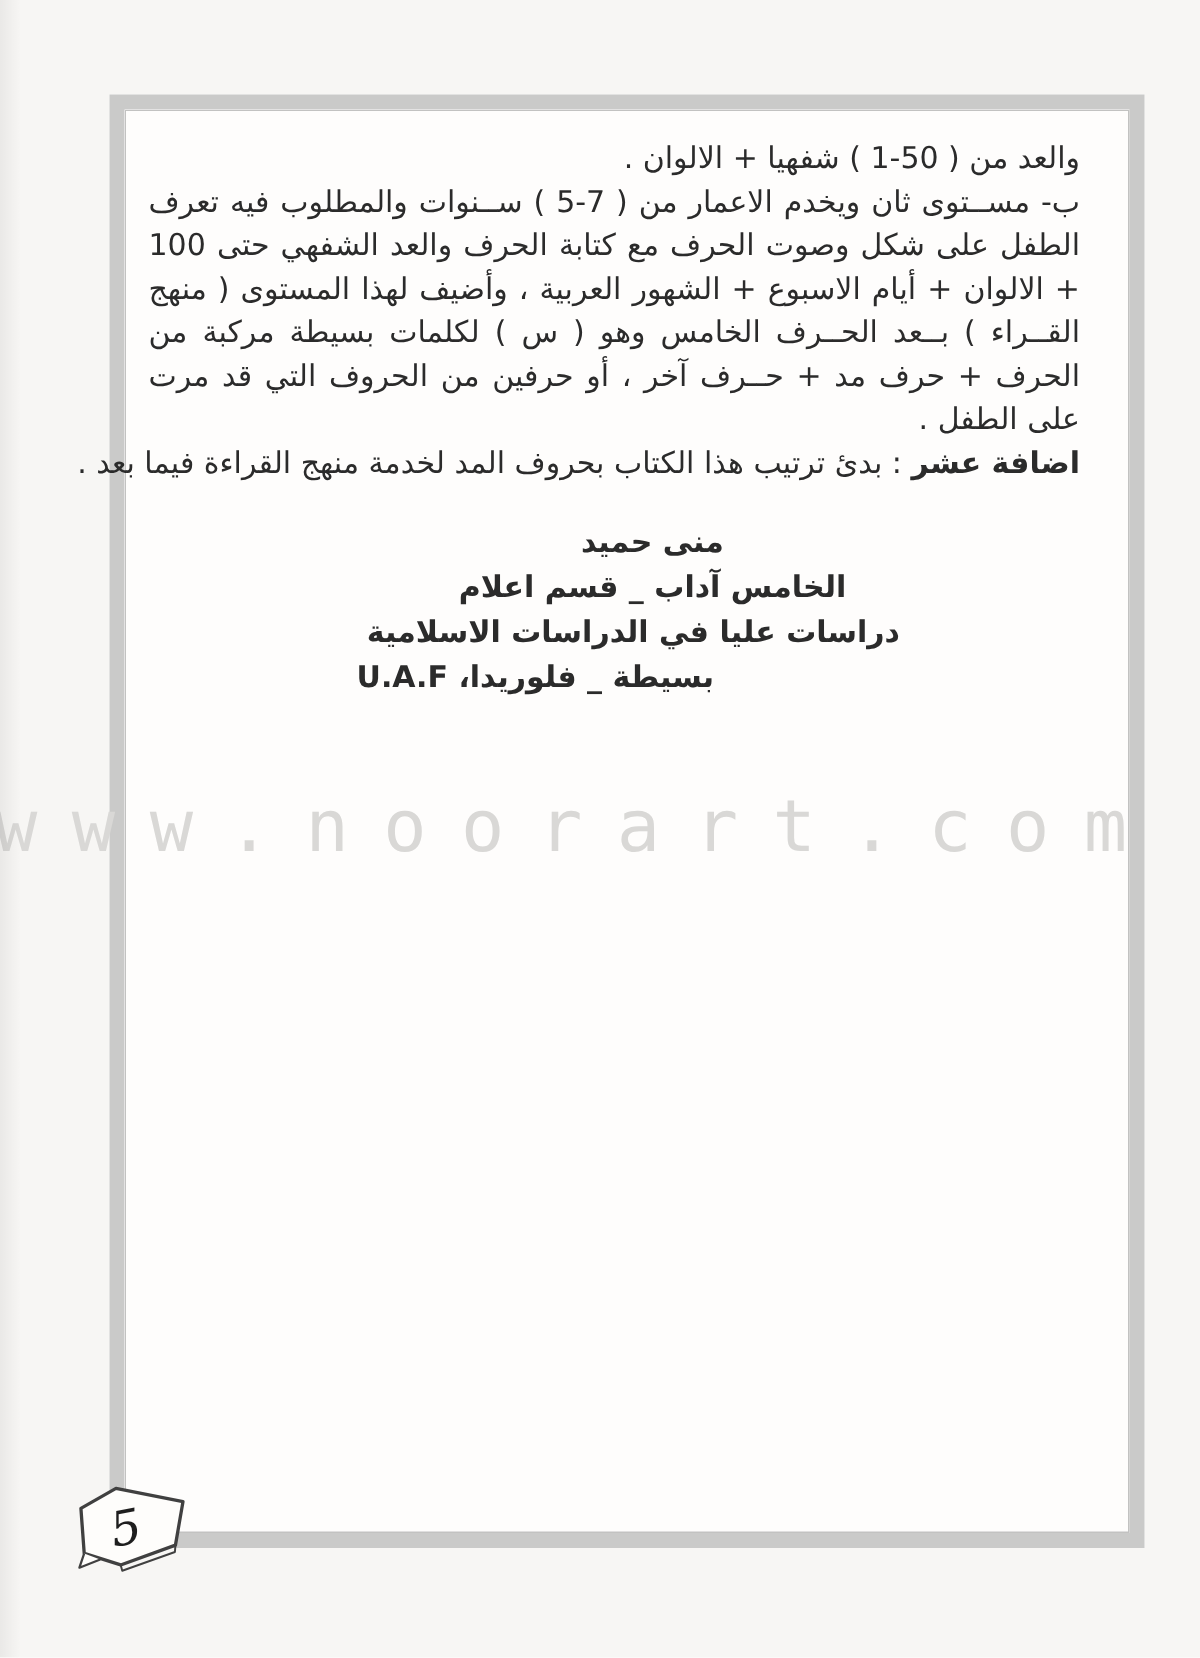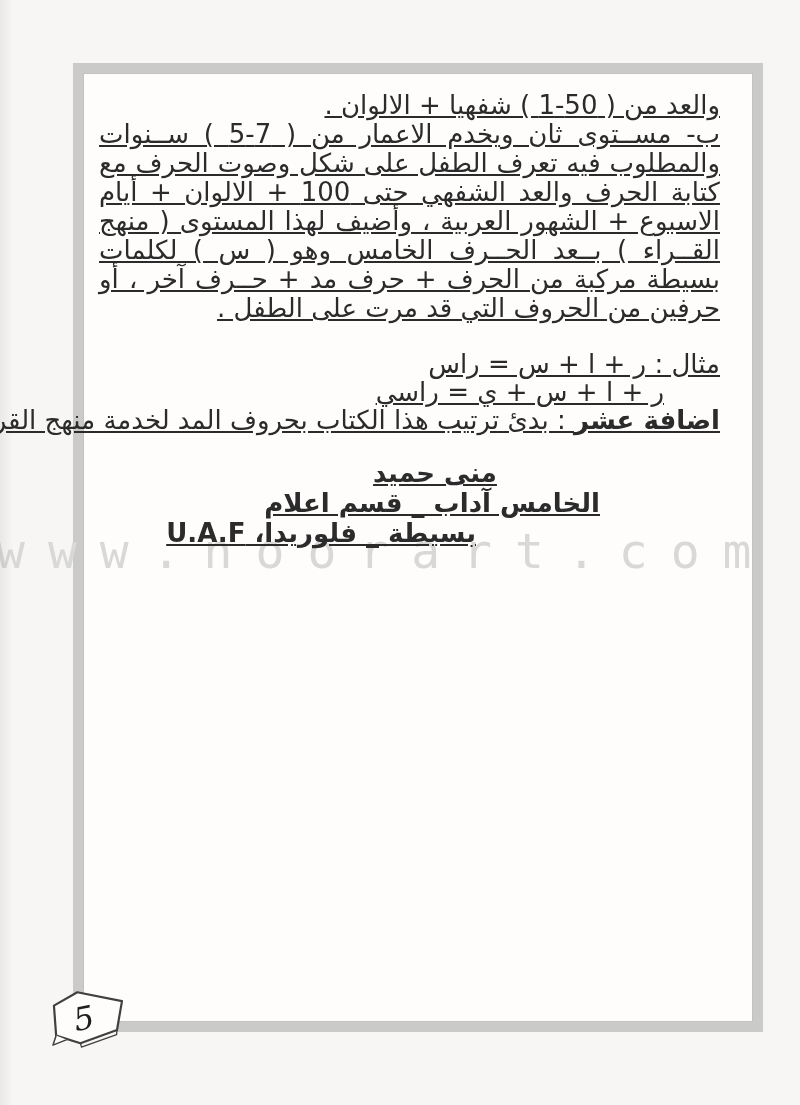--- a/index.html
+++ b/index.html
@@ -17,23 +17,22 @@
   .frame{
     position:absolute;left:73px;top:63px;width:690px;height:969px;
     box-sizing:border-box;border:10px solid #cacac9;background:#fefdfc;
     box-shadow:inset 0 0 0 1px #c2c2c1;
     z-index:0;
   }
   .content{
     position:absolute;left:83px;top:73px;width:670px;
     box-sizing:border-box;padding:18px 33px 0 16px;
     direction:rtl;text-align:right;
-    color:#2b2b2b;font-size:26px;
+    color:#2b2b2b;font-size:20px;
     z-index:2;
-    text-decoration:underline;
   }
   .content p{margin:0;line-height:29px;}
   .jst{text-align:justify;}
   .p-level{margin-top:27px;}
   .example{margin-top:27px;}
   .example p{line-height:28px;}
   .example .l2{padding-right:56px;}
   .p-add{margin-top:19px;}
   .p-eleventh{margin-top:26px;white-space:nowrap;}
   .p-eleventh .lead{font-weight:bold;}
@@ -65,32 +64,29 @@
 
 <div class="edge-shade"></div>
 
 <div class="frame"></div>
 
 <div class="content">
   <p>والعد من ( 50-1 ) شفهيا + الالوان .</p>
 
   <p class="p-level jst">ب- مســتوى ثان ويخدم الاعمار من ( 7-5 ) ســنوات والمطلوب فيه تعرف الطفل على شكل وصوت الحرف مع كتابة الحرف والعد الشفهي حتى 100 + الالوان + أيام الاسبوع + الشهور العربية ، وأضيف لهذا المستوى ( منهج القــراء ) بــعد الحــرف الخامس وهو ( س ) لكلمات بسيطة مركبة من الحرف + حرف مد + حــرف آخر ، أو حرفين من الحروف التي قد مرت على الطفل .</p>
 
-  <div class="example">
-    <p>مثال : ر + ا + س = راس</p>
-    <p class="l2">ر + ا + س + ي = راسي</p>
-  </div>
 
 
   <p class="p-eleventh"><span class="lead">اضافة عشر</span><span> : بدئ ترتيب هذا الكتاب بحروف المد لخدمة منهج القراءة فيما بعد .</span></p>
 
 
   <div class="signature">
     <div>منى حميد</div>
     <div>الخامس آداب _ قسم اعلام</div>
+    <div>دراسات عليا في الدراسات الاسلامية</div>
     <div class="shift">بسيطة _ فلوريدا، U.A.F</div>
   </div>
 </div>
 
 <div class="watermark">www.noorart.com</div>
 
 <div class="page-badge">
   <svg width="88" height="66" viewBox="0 0 88 66">
     <g transform="rotate(-8 42 32)">
       <path d="M10 15 L35 5 L78 20 L69 48 L31 56 L8 45 Z" fill="#fefdfb" stroke="#404040" stroke-width="2.2" stroke-linejoin="round"></path>

